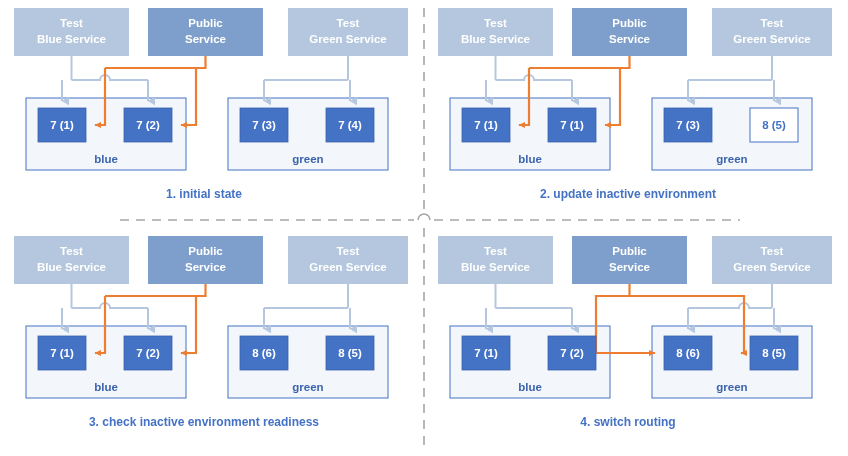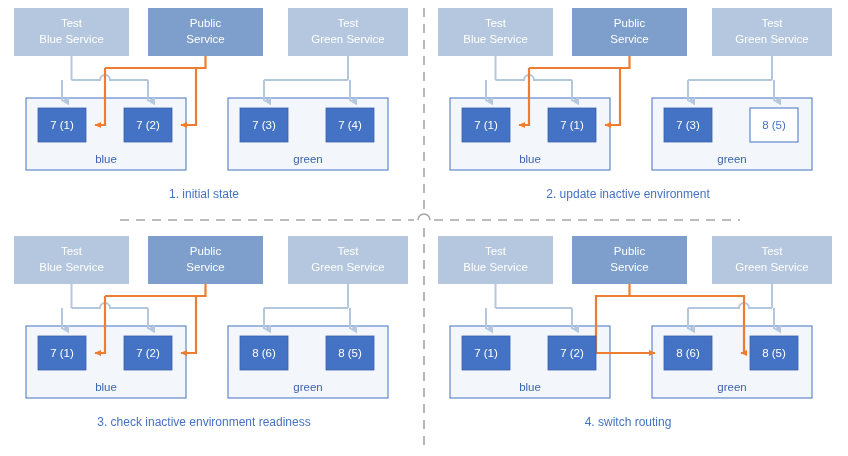--- a/index.html
+++ b/index.html
@@ -1,18 +1,18 @@
 <!DOCTYPE html>
 <html><head>
 <meta charset="utf-8">
 <style>
   html,body{margin:0;padding:0;background:#ffffff;}
   body{width:848px;height:456px;overflow:hidden;
        font-family:"Liberation Sans","DejaVu Sans",sans-serif;}
-  #diagram{position:relative;width:820px;height:456px;}
+  #diagram{position:relative;width:820px;height:456px;font-weight:bold;}
   svg{display:block;}
   text{font-family:"Liberation Sans","DejaVu Sans",sans-serif;}
   .svc-label{font-size:11.5px;fill:#ffffff;text-anchor:middle;}
   .inst-label{font-size:11.5px;text-anchor:middle;dominant-baseline:middle;}
   .inst-label.filled{fill:#ffffff;}
   .inst-label.hollow{fill:#4472c4;}
   .env-label{font-size:11.5px;fill:#3b64ad;text-anchor:middle;}
   .caption{font-size:12px;fill:#4472c4;text-anchor:middle;}
 </style>
 </head>

